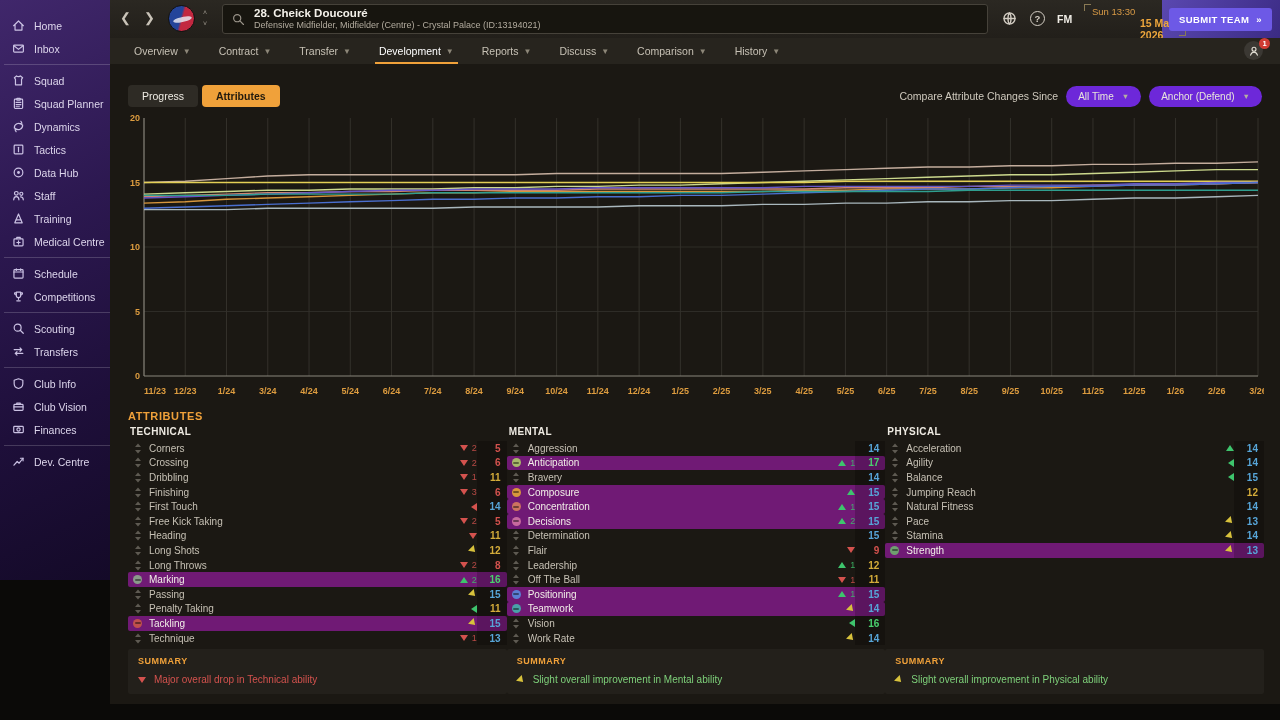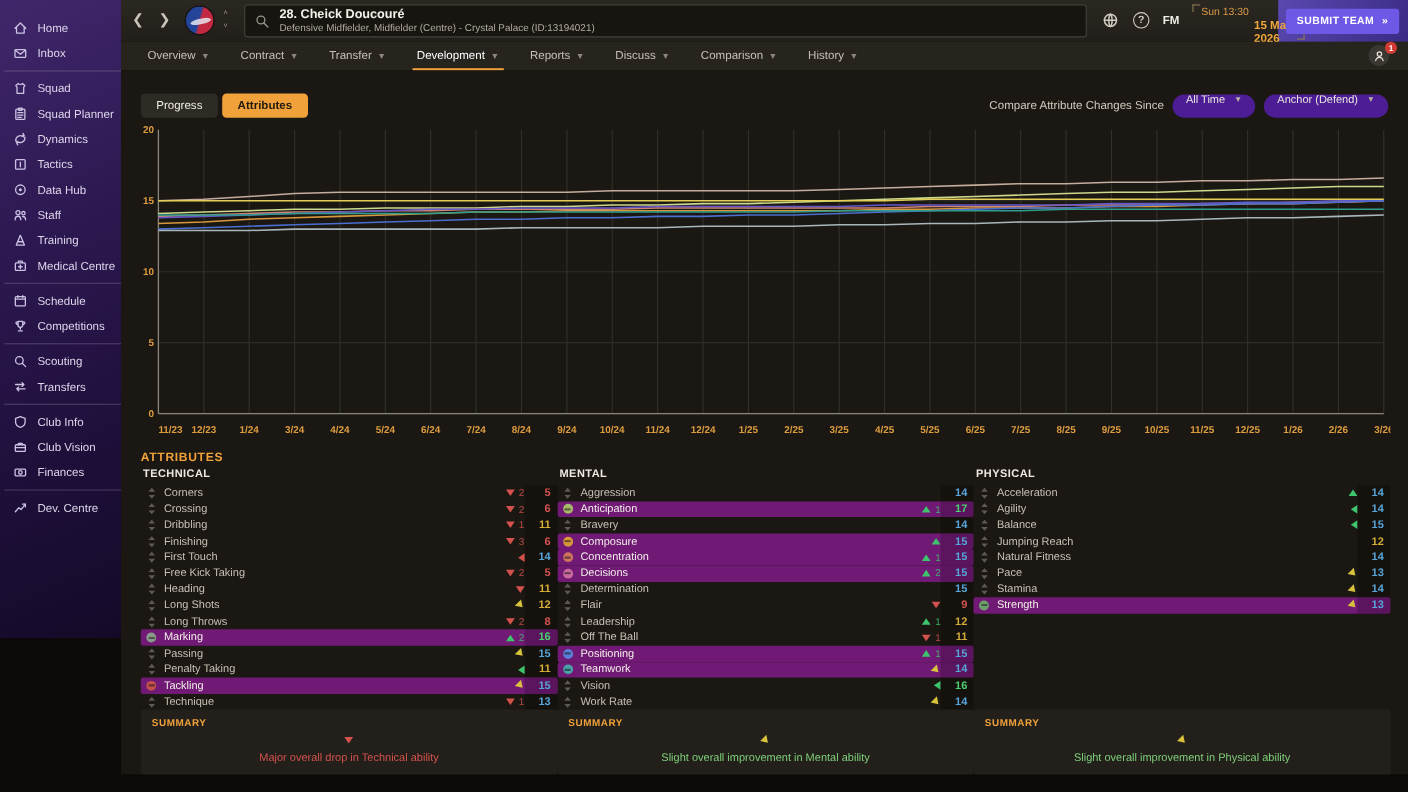--- a/index.html
+++ b/index.html
@@ -73,22 +73,22 @@
 
   #controls-row { position:absolute; left:18px; right:18px; top:20px; height:24px;
     display:flex; align-items:center; }
   #seg { display:flex; }
   .seg-btn { height:22px; display:flex; align-items:center; padding:0 14px; font-size:10.5px;
     border-radius:4px; cursor:pointer; }
   .seg-btn.dark { background:#2e2b25; color:#efece4; }
   .seg-btn.orange { background:#f0a13a; color:#221a0e; font-weight:bold; margin-left:4px; }
   #cmp-group { margin-left:auto; display:flex; align-items:center; gap:8px; }
   #cmp-label { color:#cfc9bd; font-size:10.5px;text-align:right; }
-  .pill { height:21px; background:#4c1d95; border-radius:11px; color:#e9e5db; font-size:10px;
-    display:flex; align-items:flex-start; gap:8px; padding:0 12px; cursor:pointer; }
+  .pill { height:21px; background:#6d28d9; border-radius:11px; color:#e9e5db; font-size:10px;
+    display:flex; align-items:center; gap:8px; padding:0 12px; cursor:pointer; }
   .pill .chv { font-size:7.5px; color:#b5afa2; }
 
   
   #chart-wrap { position:absolute; left:16px; top:46px; width:1138px; height:292px; }
 
   
   #attr-title { position:absolute; left:18px; top:346px; color:#f0a13a; font-size:11px;
     font-weight:bold; letter-spacing:.6px; }
   #columns { position:absolute; left:18px; top:362px; width:1136px; height:268px;
     display:grid; grid-template-columns:1fr 1fr 1fr; column-gap:0; }
@@ -115,21 +115,21 @@
   .arr.down  { border-left:4px solid transparent; border-right:4px solid transparent; border-top:6px solid currentColor; }
   .arr.up    { border-left:4px solid transparent; border-right:4px solid transparent; border-bottom:6px solid currentColor; }
   .arr.left  { border-top:4px solid transparent; border-bottom:4px solid transparent; border-right:6px solid currentColor; }
   .arr.sdown { border-left:4px solid transparent; border-right:4px solid transparent; border-top:6px solid currentColor; transform:rotate(-45deg); }
   .c-red { color:#d4524e; } .c-yel { color:#d8c23c; } .c-grn { color:#3ec46d; }
   .delta { opacity:.85; }
 
   .summary { margin-top:auto; background:#23201b; border-radius:2px; padding:7px 10px 9px 10px;
     min-height:44px; }
   .summary .s-hdr { color:#f0a13a; font-size:9px; font-weight:bold; letter-spacing:.5px; }
-  .summary .s-body { margin-top:8px; display:flex; align-items:center; gap:8px; font-size:10px;flex-direction:column; }
+  .summary .s-body { margin-top:8px; display:flex; align-items:center; gap:8px; font-size:10px; }
   .s-red { color:#d4524e; } .s-grn { color:#7ed07a; }
 
   svg.lineicon { stroke:#cbc2e4; stroke-width:1.1; fill:none; stroke-linecap:round; stroke-linejoin:round; }
 </style>
 </head>
 <body>
 
 <div id="app">
   <aside id="sidebar">
     <div id="sidebar-list">

